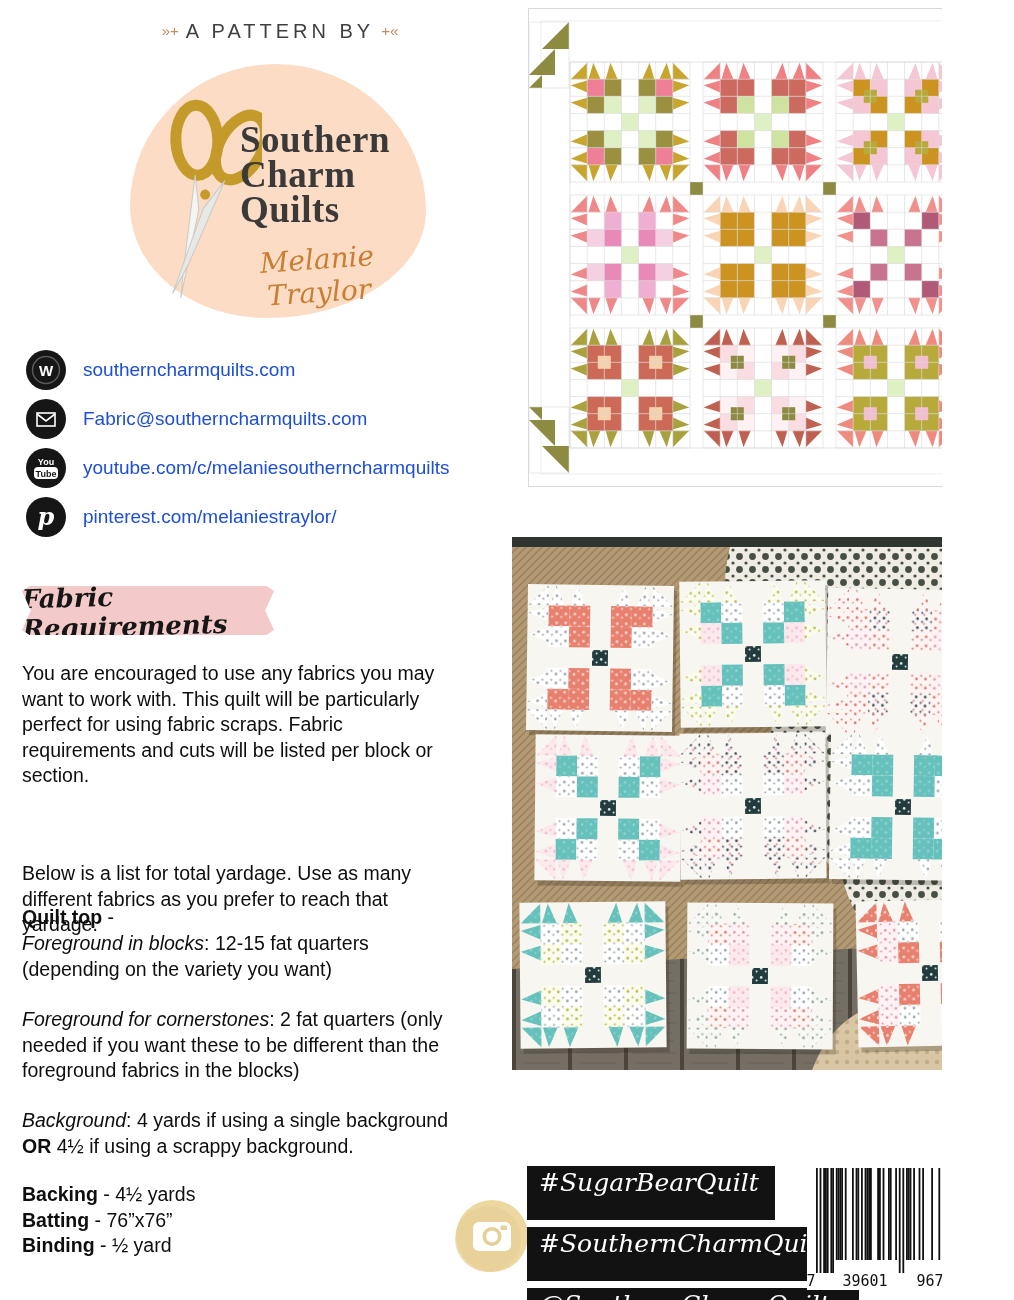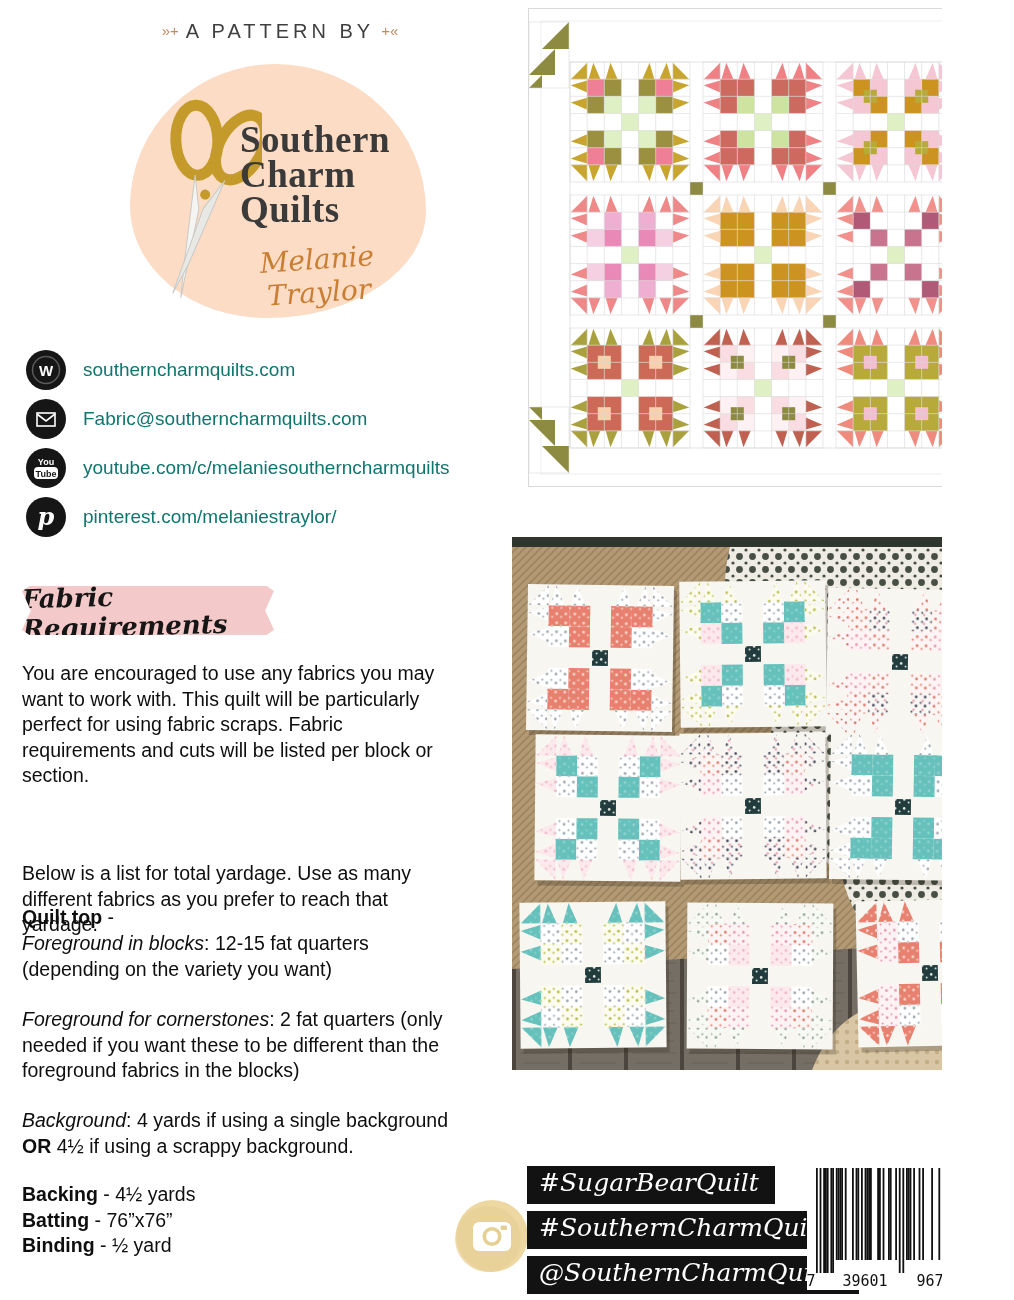--- a/index.html
+++ b/index.html
@@ -16,39 +16,39 @@
   .logo-blob{left:130px;top:64px;width:296px;height:254px;background:#fcdcc4;
     border-radius:49% 51% 54% 46% / 56% 58% 42% 44%;}
   .logo-text{left:240px;top:122px;width:190px;font-family:"Liberation Serif",serif;
     font-weight:700;font-size:37px;line-height:35px;color:#3a3a3a;letter-spacing:.5px;}
   .signature{left:218px;top:243px;width:200px;text-align:center;font-family:"DejaVu Serif",serif;
     font-style:italic;font-size:28px;color:#c87f34;transform:rotate(-4deg);}
 
   
   .contacts{left:26px;top:350px;}
   .contact-row{display:flex;align-items:center;height:40px;margin-bottom:9px;}
-  .contact-label{margin-left:17px;font-size:19px;color:#0f766e;text-align:right;}
+  .contact-label{margin-left:17px;font-size:19px;color:#1d4ed8;text-align:right;}
 
   
   .banner{left:22px;top:586px;width:252px;height:49px;background:#f3c9c9;
     clip-path:polygon(3% 0%,97% 0%,100% 10%,96.5% 50%,100% 90%,97% 100%,3% 100%,0% 90%,3.5% 50%,0% 10%);
     display:flex;align-items:center;justify-content:center;}
   .banner-title{font-family:"DejaVu Serif",serif;font-style:italic;font-weight:700;
     font-size:26px;color:#161616;transform:rotate(-1.5deg);}
 
   
   .bodytext{left:22px;width:455px;font-size:19.5px;line-height:25.5px;color:#0e0e0e;}
   .prelines{white-space:pre-line;}
   .b{font-weight:700;margin-top:8px;}
   .i{font-style:italic;}
 
   
   .hashtags{left:527px;top:1166px;}
   .tagbar{display:table;background:#121212;color:#fff;margin-bottom:7px;
-    padding:2px 16px 6px 12px;font-family:"DejaVu Serif",serif;font-style:italic;
+    padding:2px 16px 22px 12px;font-family:"DejaVu Serif",serif;font-style:italic;
     font-size:25px;line-height:30px;}
 
   svg{display:block;}
 </style>
 </head>
 <body>
 
 <div class="page">
 
   <div class="abs pattern-by">

